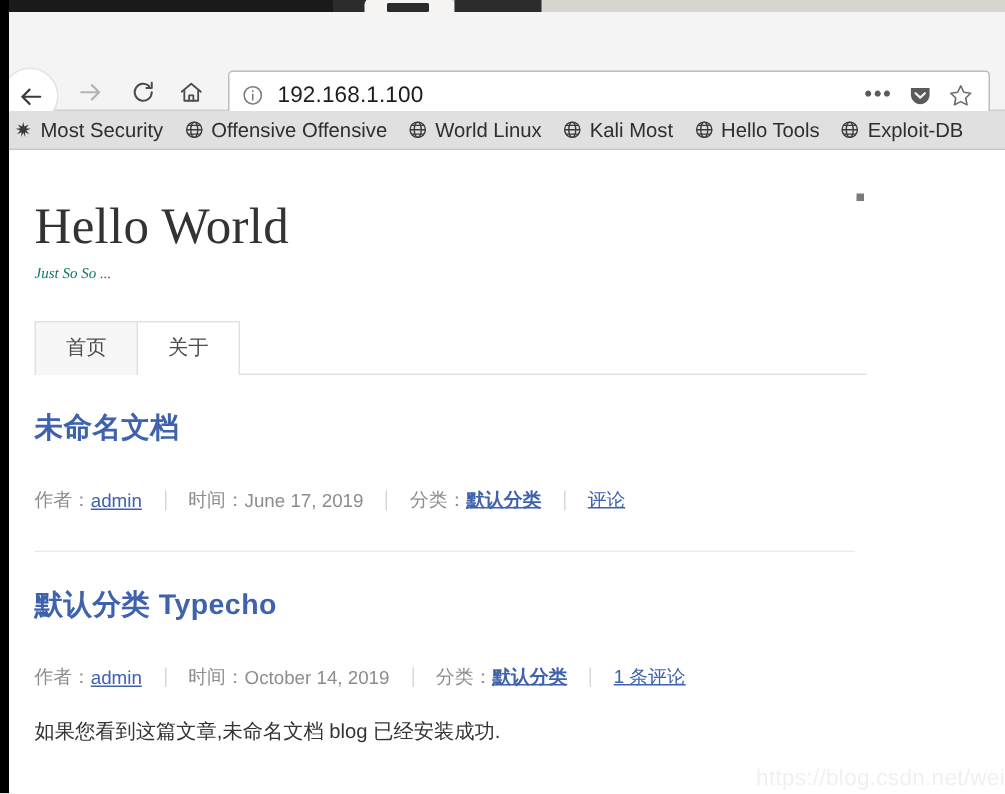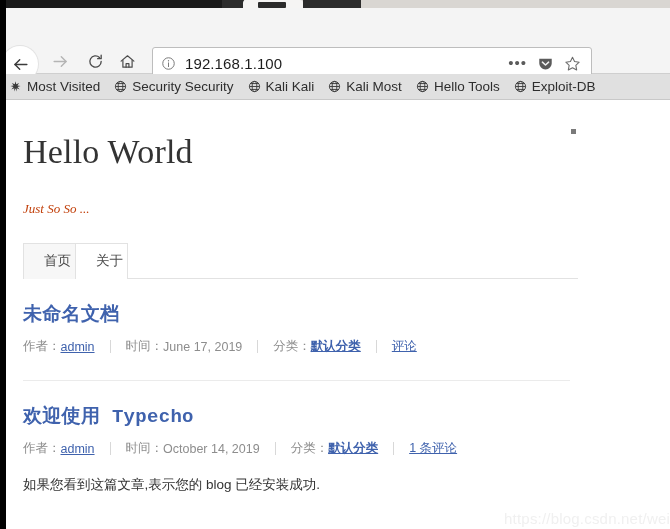--- a/index.html
+++ b/index.html
@@ -69,21 +69,21 @@
   .nav-btn svg { display: block; }
   .nav-back  { left: 2px; top: 38px; width: 36px; height: 36px;
                border-radius: 50%; background: #ffffff;
                box-shadow: 0 0 0 1px #e3e3e3; color: #3a3a3a; }
   .nav-fwd   { left: 43px; color: #b4b4b4; }
   .nav-reload{ left: 78px; color: #4c4c4c; }
   .nav-home  { left: 110px; color: #4c4c4c; }
 
   .urlbar {
     position: absolute; left: 152px; top: 39px;
-    width: 440px; height: 32px;
+    width: 508px; height: 32px;
     background: #ffffff;
     border: 1px solid #bdbdbd;
     border-radius: 3px;
     display: flex; align-items: center;
   }
   .url-info { margin-left: 8px; color: #7a7a7a; display: flex; align-items: center; }
   .url-text {
     margin-left: 9px;
     font-size: 15px;
     color: #1d1d1d;
@@ -129,59 +129,59 @@
     font-family: "Liberation Serif", "DejaVu Serif", serif;
     font-size: 34px;
     font-weight: 400;
     color: #333333;
     letter-spacing: .2px;
     margin-top: 32px;
   }
   .site-sub {
     font-family: "Liberation Serif", "DejaVu Serif", serif;
     font-style: italic;
-    font-size: 13px;
-    color: #c2410c;
-    margin-top: 30px;
+    font-size: 10px;
+    color: #0f766e;
+    margin-top: 6px;
   }
 
   .navtabs {
     display: flex;
     margin-top: 26px;
     position: relative;
   }
   .navtabs::after {
     content: "";
     position: absolute; left: 0; right: 0; bottom: 0;
     height: 1px; background: #e2e2e2;
   }
   .navtab {
-    padding: 8px 4px 9px 20px;
+    padding: 8px 20px 9px 20px;
     font-size: 13.5px;
     color: #4c4c4c;
     border: 1px solid #e2e2e2;
     border-bottom: none;
     background: #ffffff;
     position: relative;
     z-index: 2;
     font-family: "Liberation Sans", "DejaVu Sans", sans-serif;
   }
   .navtab + .navtab { border-left: none; }
   .navtab.active { background: #f7f7f7; color: #4c4c4c; }
 
   .post { padding-top: 22px; }
   .post-title {
     font-size: 19px;
     font-weight: bold;
     color: #3f62ad;
     letter-spacing: .3px;
-    font-family: Liberation Mono, monospace;
+    font-family: Liberation Sans, sans-serif;
   }
   .post-meta {
-    margin-top: 11px;
+    margin-top: 27px;
     display: flex; align-items: center;
     font-size: 12.5px;
     color: #8d8d8d;
     font-family: "Liberation Sans", "DejaVu Sans", sans-serif;
     text-align: right;
   }
   .meta-item { display: flex; align-items: center; }
   .meta-label { color: #8d8d8d; }
   .meta-link {
     color: #3f62ad;
@@ -308,47 +308,47 @@
   </div>
 
   <div class="bookmarks">
 
     <div class="bm">
       <span class="bm-ico">
         <svg width="13" height="13" viewBox="0 0 24 24" fill="currentColor">
           <path d="M12 2.4 13.4 8l5.3-2.6-3.3 4.8 5.9.7-5.6 2.1 4 4.4-5.5-2.4.3 6-2.5-5.4-2.5 5.4.3-6-5.5 2.4 4-4.4L2.7 10.9l5.9-.7-3.3-4.8L10.6 8z"></path>
         </svg>
       </span>
-      <span>Most Visited</span>
+      <span>Most Security</span>
     </div>
 
     <div class="bm">
       <span class="bm-ico">
         <svg width="13" height="13" viewBox="0 0 24 24" fill="none" stroke="currentColor" stroke-width="1.7">
           <circle cx="12" cy="12" r="9.4"></circle>
             <ellipse cx="12" cy="12" rx="4.3" ry="9.4"></ellipse>
           <line x1="2.6" y1="12" x2="21.4" y2="12"></line>
           <line x1="4.4" y1="6.6" x2="19.6" y2="6.6"></line>
           <line x1="4.4" y1="17.4" x2="19.6" y2="17.4"></line>
         </svg>
       </span>
-      <span>Security Security</span>
+      <span>Offensive Offensive</span>
     </div>
 
     <div class="bm">
       <span class="bm-ico">
         <svg width="13" height="13" viewBox="0 0 24 24" fill="none" stroke="currentColor" stroke-width="1.7">
           <circle cx="12" cy="12" r="9.4"></circle>
             <ellipse cx="12" cy="12" rx="4.3" ry="9.4"></ellipse>
           <line x1="2.6" y1="12" x2="21.4" y2="12"></line>
           <line x1="4.4" y1="6.6" x2="19.6" y2="6.6"></line>
           <line x1="4.4" y1="17.4" x2="19.6" y2="17.4"></line>
         </svg>
       </span>
-      <span>Kali Kali</span>
+      <span>World Linux</span>
     </div>
 
     <div class="bm">
       <span class="bm-ico">
         <svg width="13" height="13" viewBox="0 0 24 24" fill="none" stroke="currentColor" stroke-width="1.7">
           <circle cx="12" cy="12" r="9.4"></circle>
             <ellipse cx="12" cy="12" rx="4.3" ry="9.4"></ellipse>
           <line x1="2.6" y1="12" x2="21.4" y2="12"></line>
           <line x1="4.4" y1="6.6" x2="19.6" y2="6.6"></line>
           <line x1="4.4" y1="17.4" x2="19.6" y2="17.4"></line>
@@ -414,40 +414,40 @@
             <span class="meta-link">默认分类</span>
           </span>
           <span class="meta-sep"></span>
           <span class="meta-link plain">评论</span>
         </div>
       </div>
 
       <div class="post-divider" style="margin-left:0;"></div>
 
       <div class="post">
-        <div class="post-title">欢迎使用 Typecho</div>
+        <div class="post-title">默认分类 Typecho</div>
         <div class="post-meta">
           <span class="meta-item">
             <span class="meta-label">作者：</span>
             <span class="meta-link plain">admin</span>
           </span>
           <span class="meta-sep"></span>
           <span class="meta-item">
             <span class="meta-label">时间：</span>
             <span class="meta-label">October 14, 2019</span>
           </span>
           <span class="meta-sep"></span>
           <span class="meta-item">
             <span class="meta-label">分类：</span>
             <span class="meta-link">默认分类</span>
           </span>
           <span class="meta-sep"></span>
           <span class="meta-link plain">1 条评论</span>
         </div>
-        <div class="post-body">如果您看到这篇文章,表示您的 blog 已经安装成功.</div>
+        <div class="post-body">如果您看到这篇文章,未命名文档 blog 已经安装成功.</div>
       </div>
 
     </div>
   </div>
 
   <div class="watermark">https://blog.csdn.net/wei</div>
 
 </div>
 
 </body></html>

